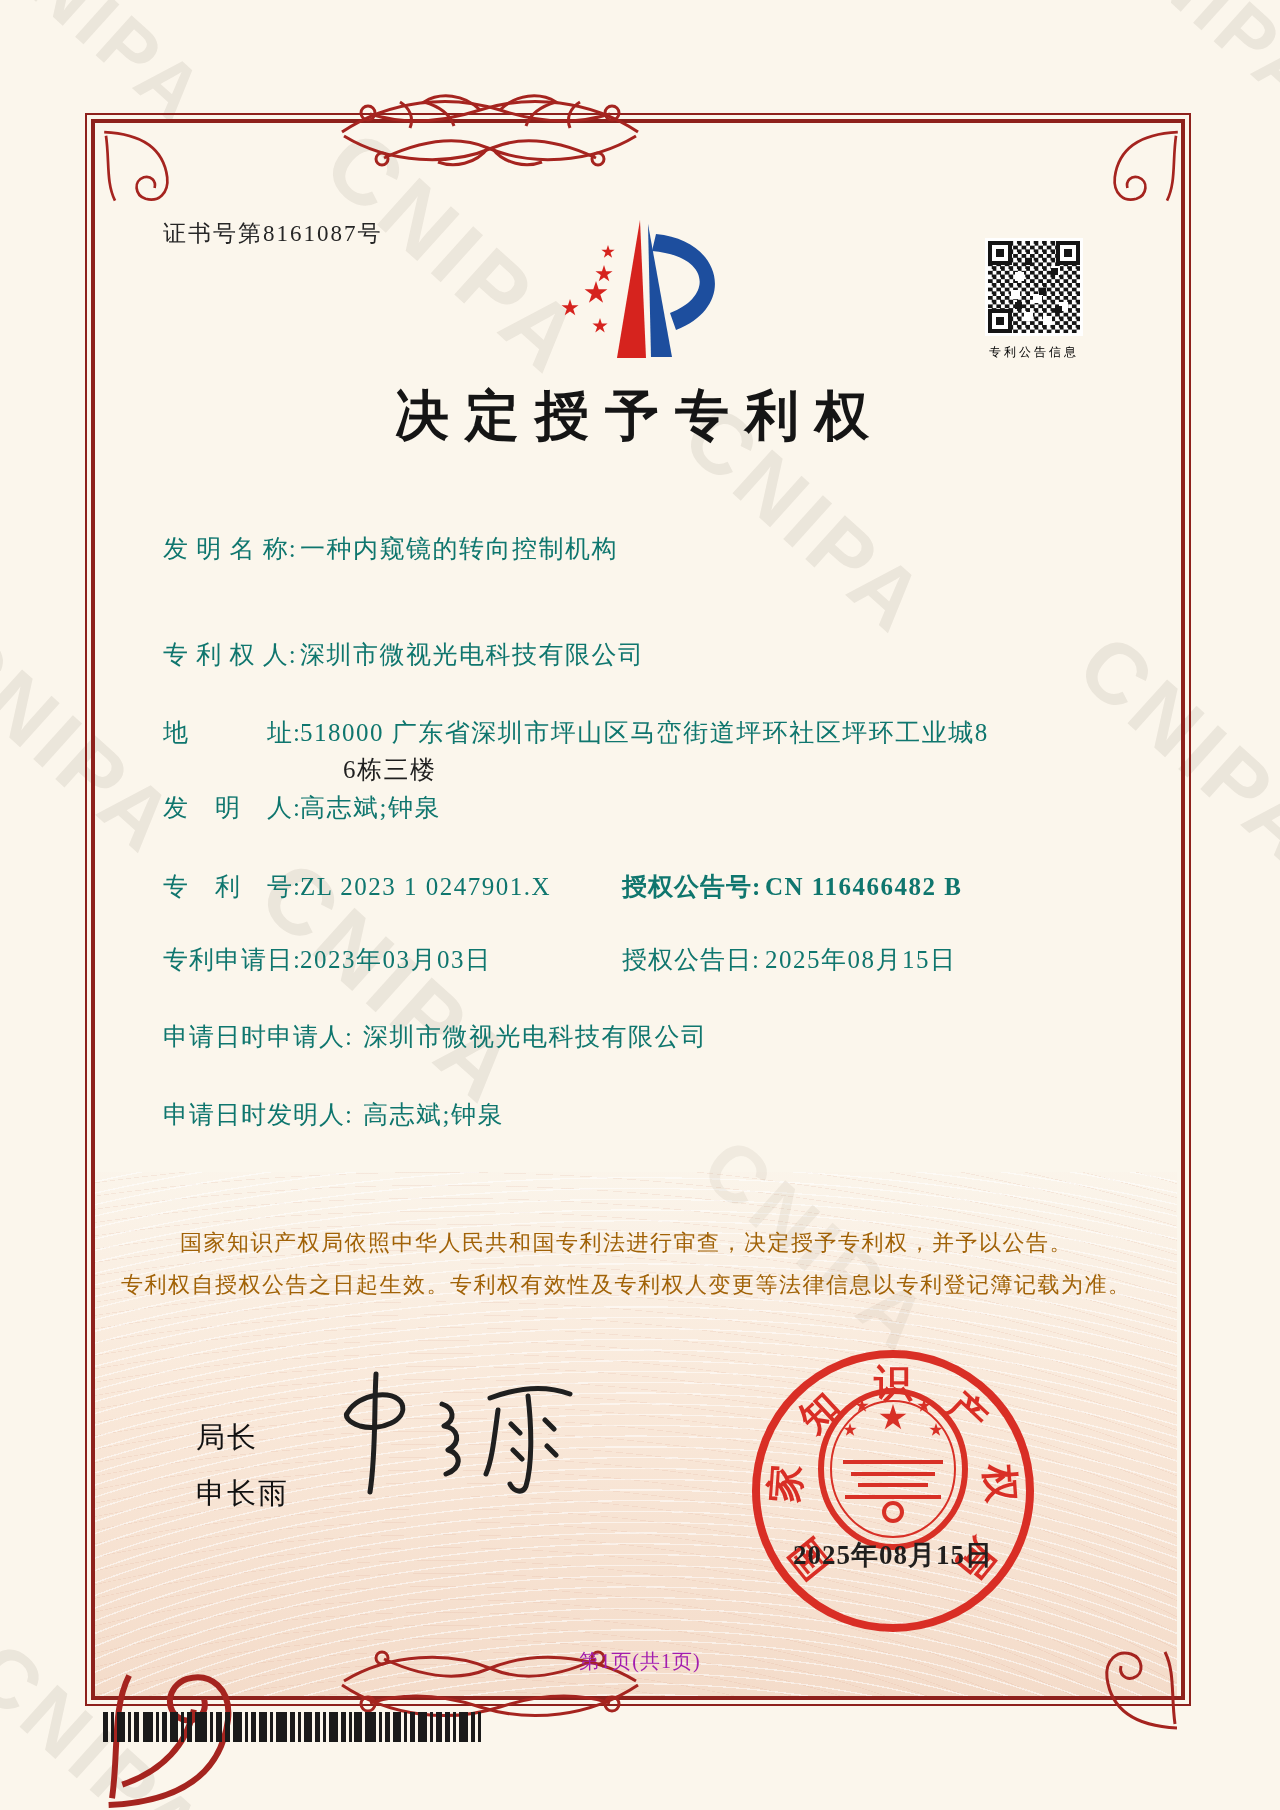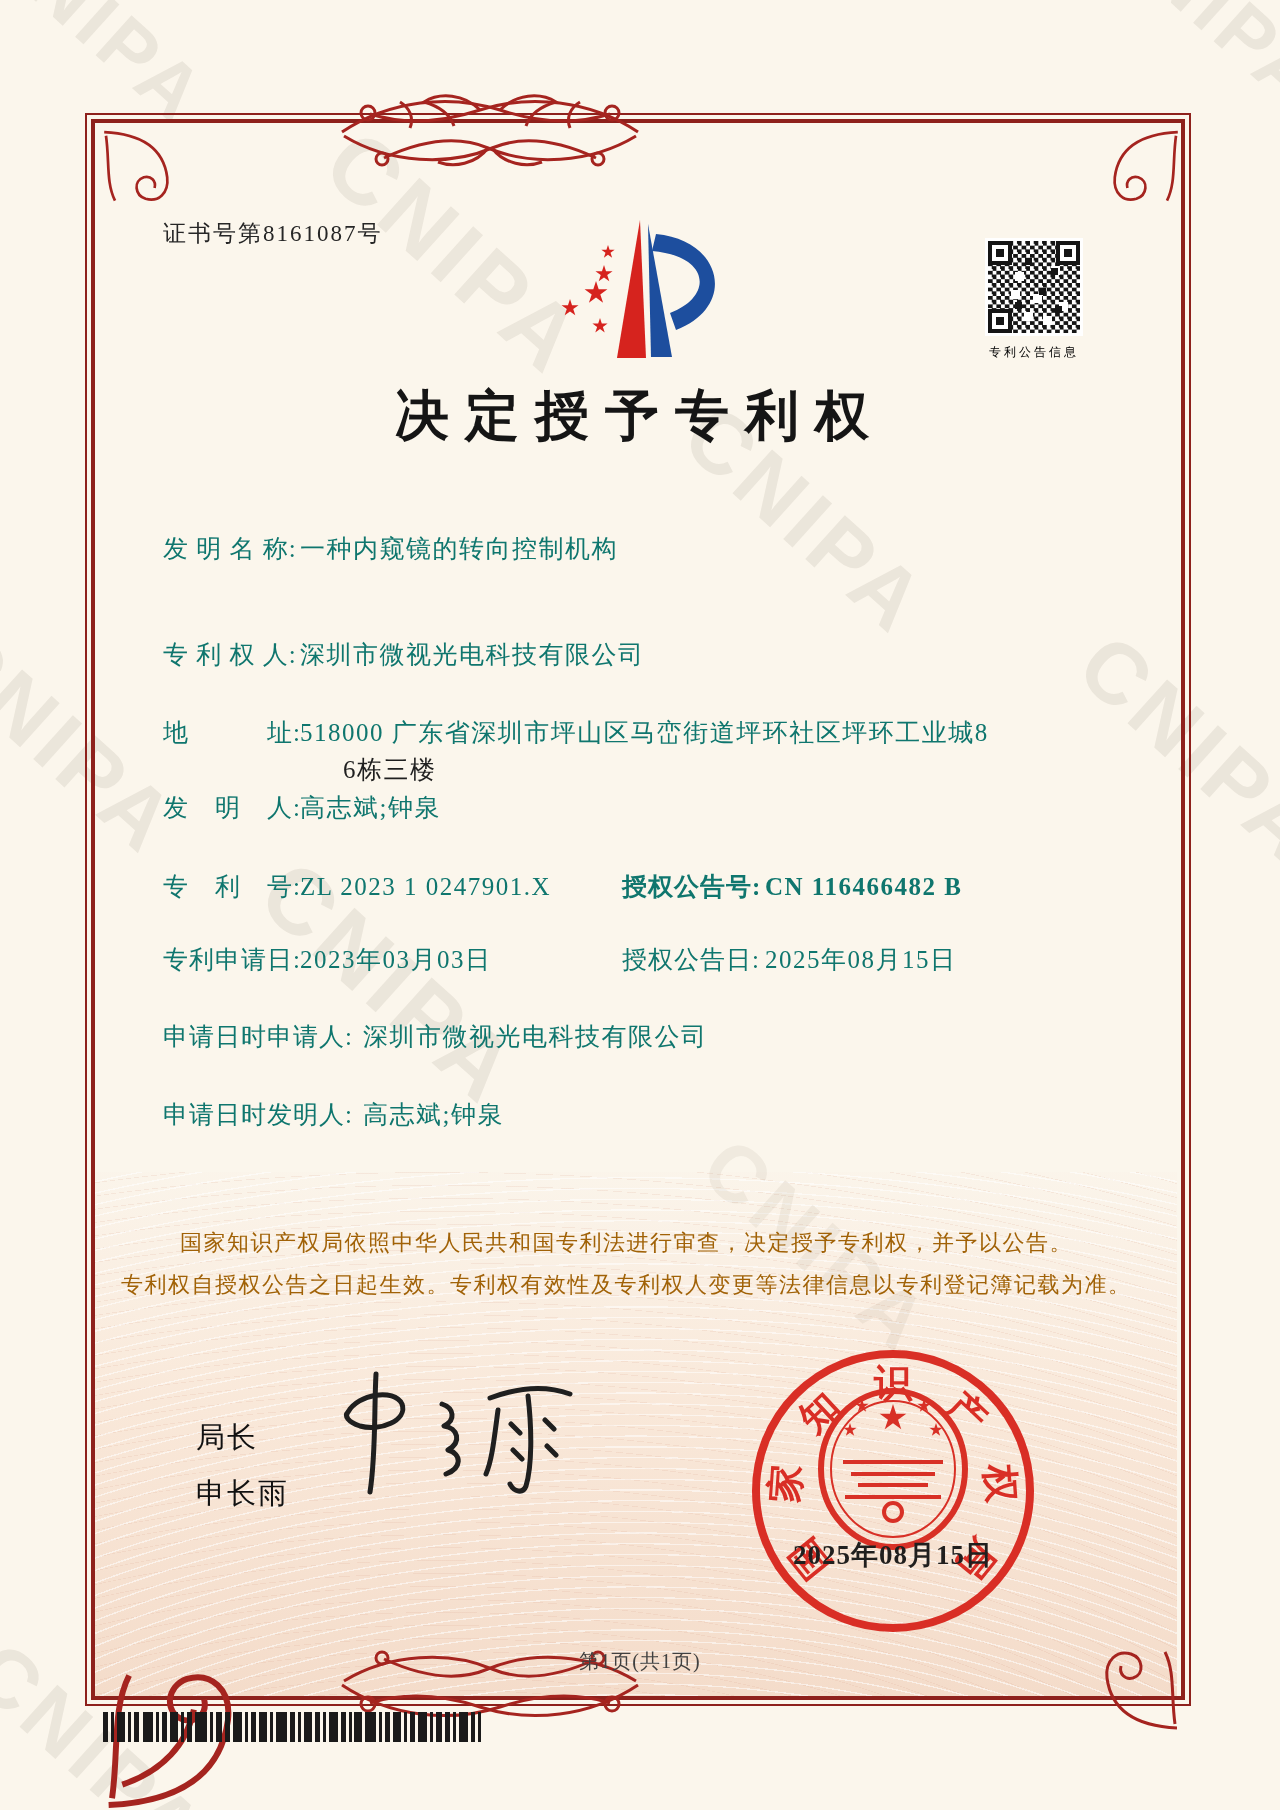--- a/index.html
+++ b/index.html
@@ -59,21 +59,21 @@
   .row2{left:622px;}
   .row2 .lbl{width:143px;}
   .row .lbl-long{width:200px;}
   .addr2{position:absolute;left:300px;font-size:25px;letter-spacing:1.5px;margin-left:43px;}
   .stmt{position:absolute;font-size:22px;letter-spacing:1.5px;color:#a16207;white-space:nowrap;}
   .sig-title{position:absolute;left:196px;top:1418px;font-size:29px;letter-spacing:2px;color:#111;}
   .sig-name{position:absolute;left:196px;top:1474px;font-size:29px;letter-spacing:2px;color:#111;}
   .signature{position:absolute;left:330px;top:1362px;}
   .seal{position:absolute;left:746px;top:1344px;opacity:0.95;}
   .footer-page{position:absolute;left:0;top:1648px;width:100%;text-align:center;
-    font-size:20px;letter-spacing:1px;color:#404040;}
+    font-size:20px;letter-spacing:1px;color:#a21caf;}
   .barcode{position:absolute;left:103px;top:1712px;z-index:5;}
 </style>
 </head>
 <body>
 
 <div class="page">
 
   <div class="waves"></div>
 
   <div class="wm" style="left:-38px;top:-26px;font-size:78px;"><span>CNIPA</span></div>

